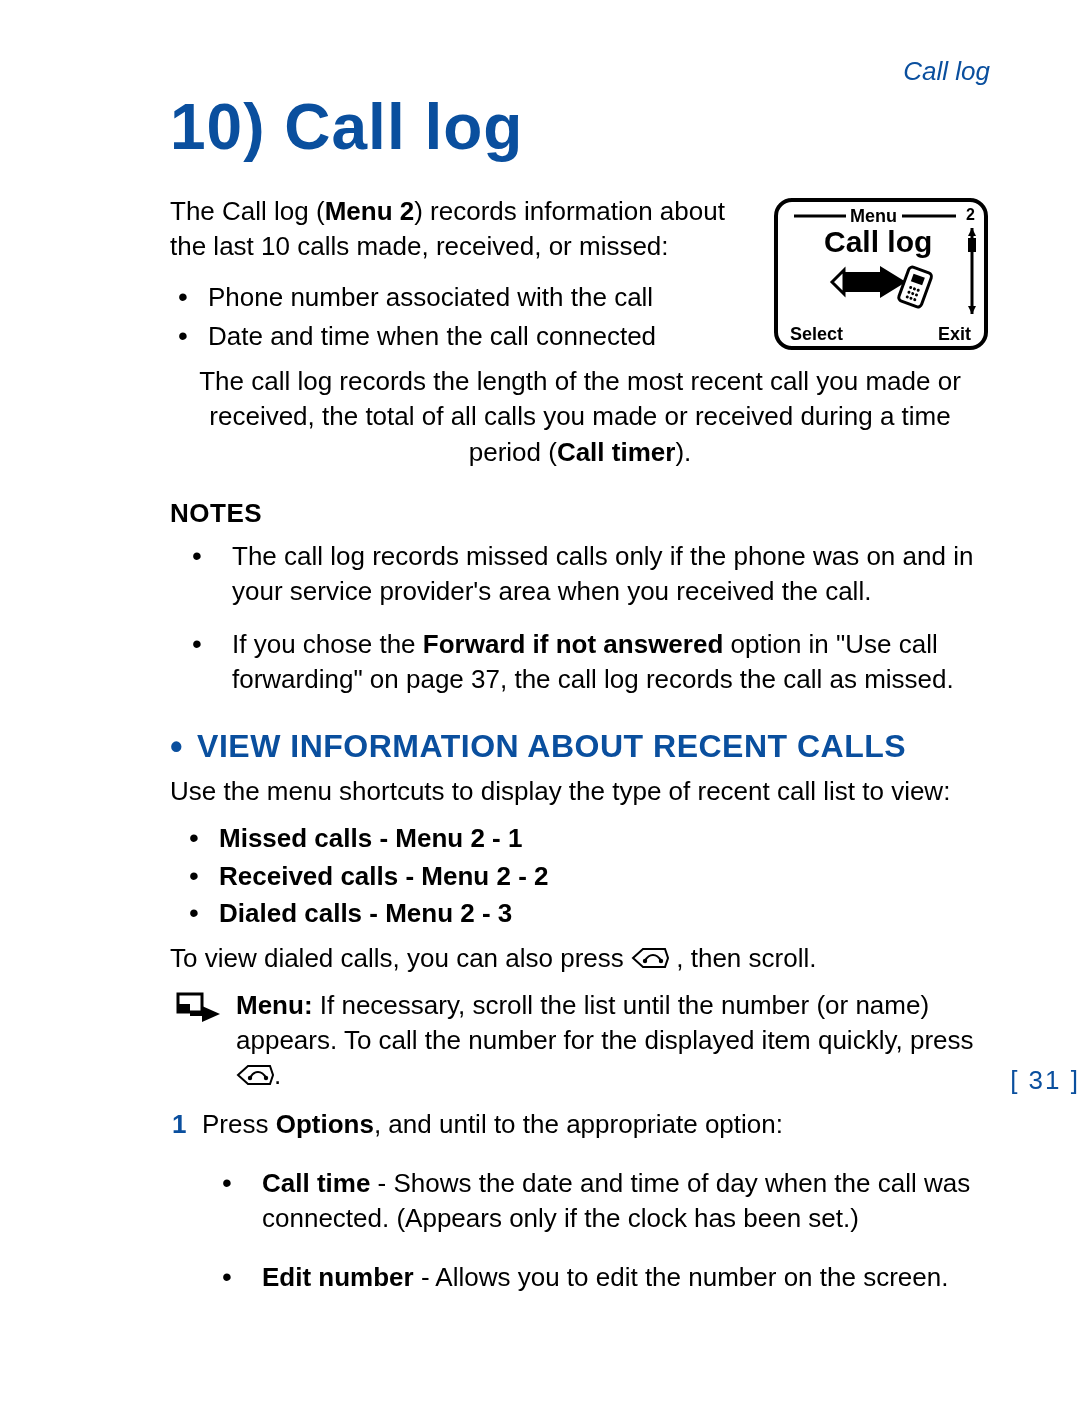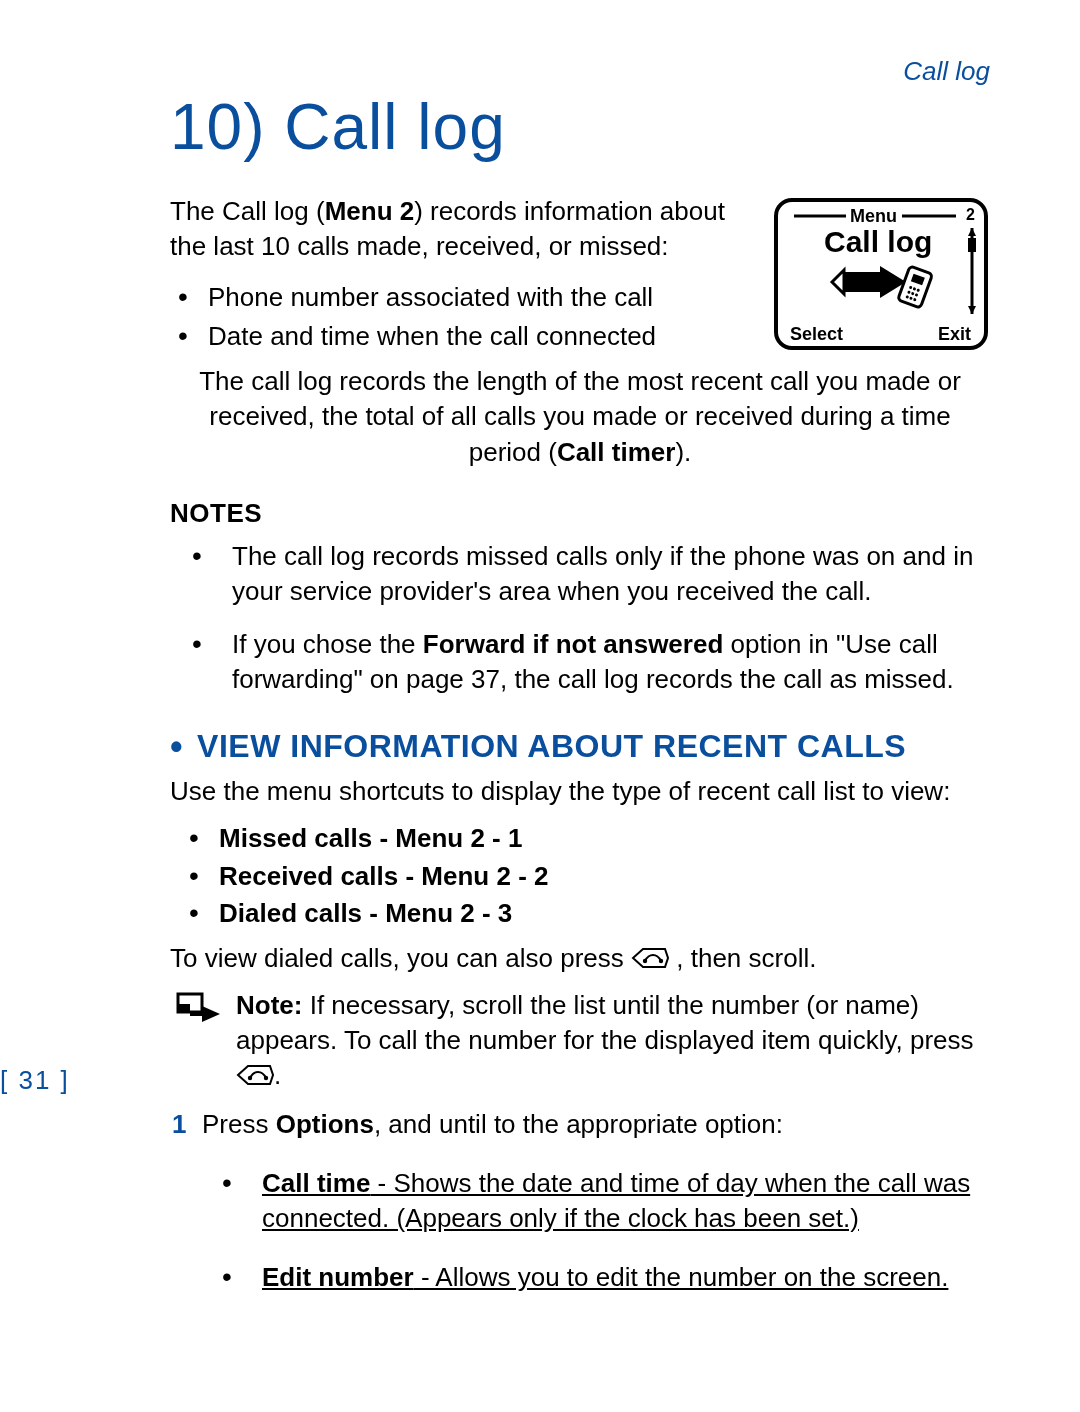--- a/index.html
+++ b/index.html
@@ -22,21 +22,21 @@
     position: absolute;
     top: 56px;
     right: 90px;
     font-style: italic;
     font-weight: 500;
     color: #0a4f9e;
     font-size: 26px;
   }
   .chapter-title {
     color: #0a4f9e;
-    font-weight: 400;
+    font-weight: 700;
     font-size: 64px;
     margin: 30px 0 30px 0;
     letter-spacing: 1px;
   }
   .body {
     font-size: 26px;
     line-height: 1.35;
     color: #000;
   }
   .intro-wrap {
@@ -123,35 +123,34 @@
     font-weight: 700;
   }
   ul.wide2 {
     list-style: none;
     padding-left: 92px;
     margin: 10px 0;
   }
   ul.wide2 > li {
     position: relative;
     margin: 24px 0 16px 0;
-    text-decoration: underline;
   }
   ul.wide2 > li::before {
     content: "•";
     position: absolute;
     left: -40px;
     top: -2px;
     font-size: 28px;
   }
   .page-number {
     position: absolute;
     bottom: 48px;
     left: 0;
     width: 100%;
-    text-align: left;
+    text-align: right;
     color: #0a4f9e;
     font-size: 26px;
     letter-spacing: 2px;
   }
 
   
   .phone-svg { display:block; }
   .psv-border { fill:#fff; stroke:#000; stroke-width:4; }
   .psv-txt { font-family: "Arial Black", Arial, sans-serif; font-weight:900; fill:#000; }
   .psv-txt.menu { font-family: Arial, sans-serif; font-weight:700; fill:#000; font-size:18px;}
@@ -276,21 +275,21 @@
     <div class="note-block">
       <div class="note-icon">
         <svg width="44" height="34" viewBox="0 0 44 34">
           <rect x="2" y="2" width="24" height="18" fill="#fff" stroke="#000" stroke-width="3"></rect>
           <rect x="2" y="12" width="12" height="8" fill="#000"></rect>
           <polygon points="26,14 26,30 44,22" fill="#000"></polygon>
           <rect x="14" y="20" width="12" height="4" fill="#000"></rect>
         </svg>
       </div>
       <div class="note-text">
-        <span class="bold">Note:</span><span> If necessary, scroll the list until the number (or name) appears. To call the number for the displayed item quickly, press </span>
+        <span class="bold">Menu:</span><span> If necessary, scroll the list until the number (or name) appears. To call the number for the displayed item quickly, press </span>
         <svg class="callkey-icon" width="38" height="22" viewBox="0 0 38 22">
           <path d="M2 11 L12 2 L34 2 L37 11 L34 20 L12 20 Z" fill="#fff" stroke="#000" stroke-width="2"></path>
           <path d="M14 14 C18 6, 26 6, 30 14" fill="none" stroke="#000" stroke-width="2"></path>
           <circle cx="14" cy="14" r="2.2" fill="#000"></circle>
             <circle cx="30" cy="14" r="2.2" fill="#000"></circle>
         </svg><span>.</span>
       </div>
     </div>
 
     <ol class="steps">

